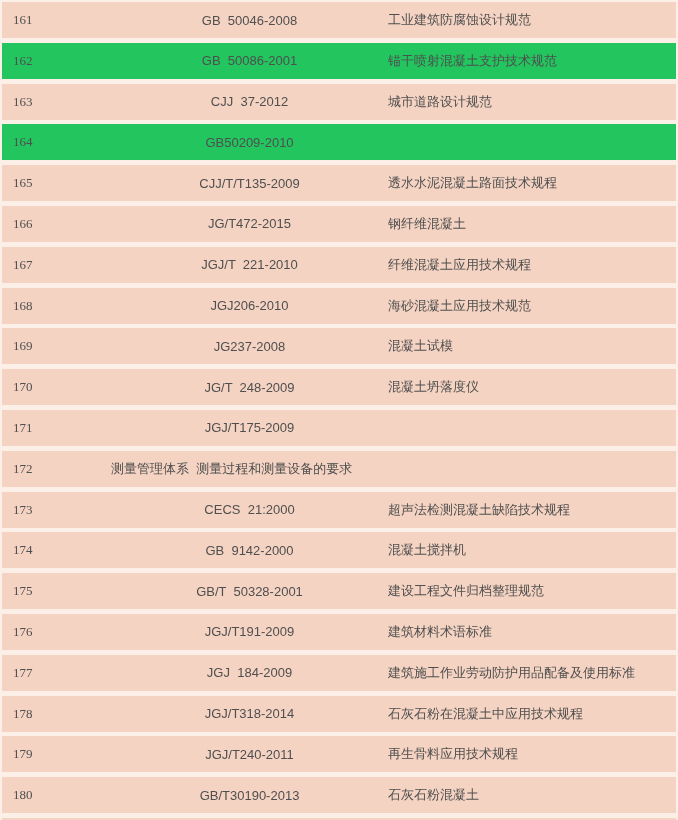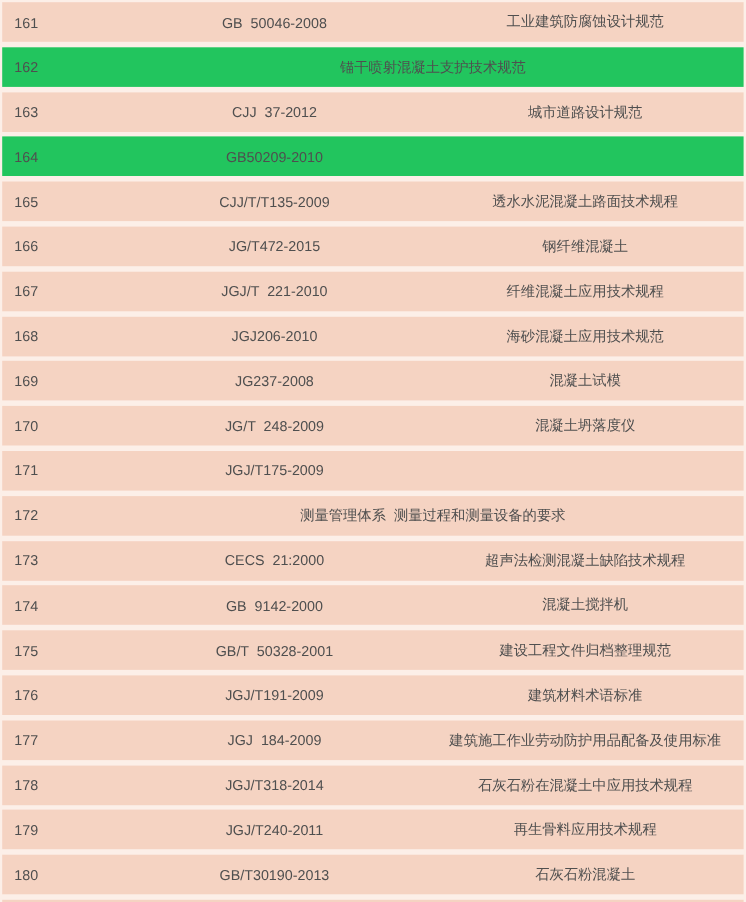--- a/index.html
+++ b/index.html
@@ -26,31 +26,31 @@
     color: #4f4f4f;
   }
   .row.salmon { background: #f5d3c2; }
   .row.light  { background: #22c55e; }
   .cell-index {
     width: 109px;
     padding-left: 11px;
     box-sizing: border-box;
     white-space: pre;
     flex: 0 0 auto;
+    font-family: Liberation Serif, serif;
   }
   .cell-code {
     width: 277px;
     box-sizing: border-box;
     white-space: pre;
     flex: 0 0 auto;
     text-align: center;
   }
   .cell-title {
     flex: 1 1 auto;
-    text-align: center;
     white-space: pre;
     overflow: hidden;
   }
   .partial-row {
     height: 12px;
     margin: 0 2px;
     background: #f5d3c2;
   }
 </style>
 </head>
@@ -58,20 +58,21 @@
 
 <div class="page">
   <div id="rows-container">
       <div class="row salmon">
         <span class="cell-index">161</span>
         <span class="cell-code">GB  50046-2008</span>
         <span class="cell-title">工业建筑防腐蚀设计规范</span>
       </div>
       <div class="row light">
         <span class="cell-index">162</span>
+        <span class="cell-code">GB  50086-2001</span>
         <span class="cell-title">锚干喷射混凝土支护技术规范</span>
       </div>
       <div class="row salmon">
         <span class="cell-index">163</span>
         <span class="cell-code">CJJ  37-2012</span>
         <span class="cell-title">城市道路设计规范</span>
       </div>
       <div class="row light">
         <span class="cell-index">164</span>
         <span class="cell-code">GB50209-2010</span>

